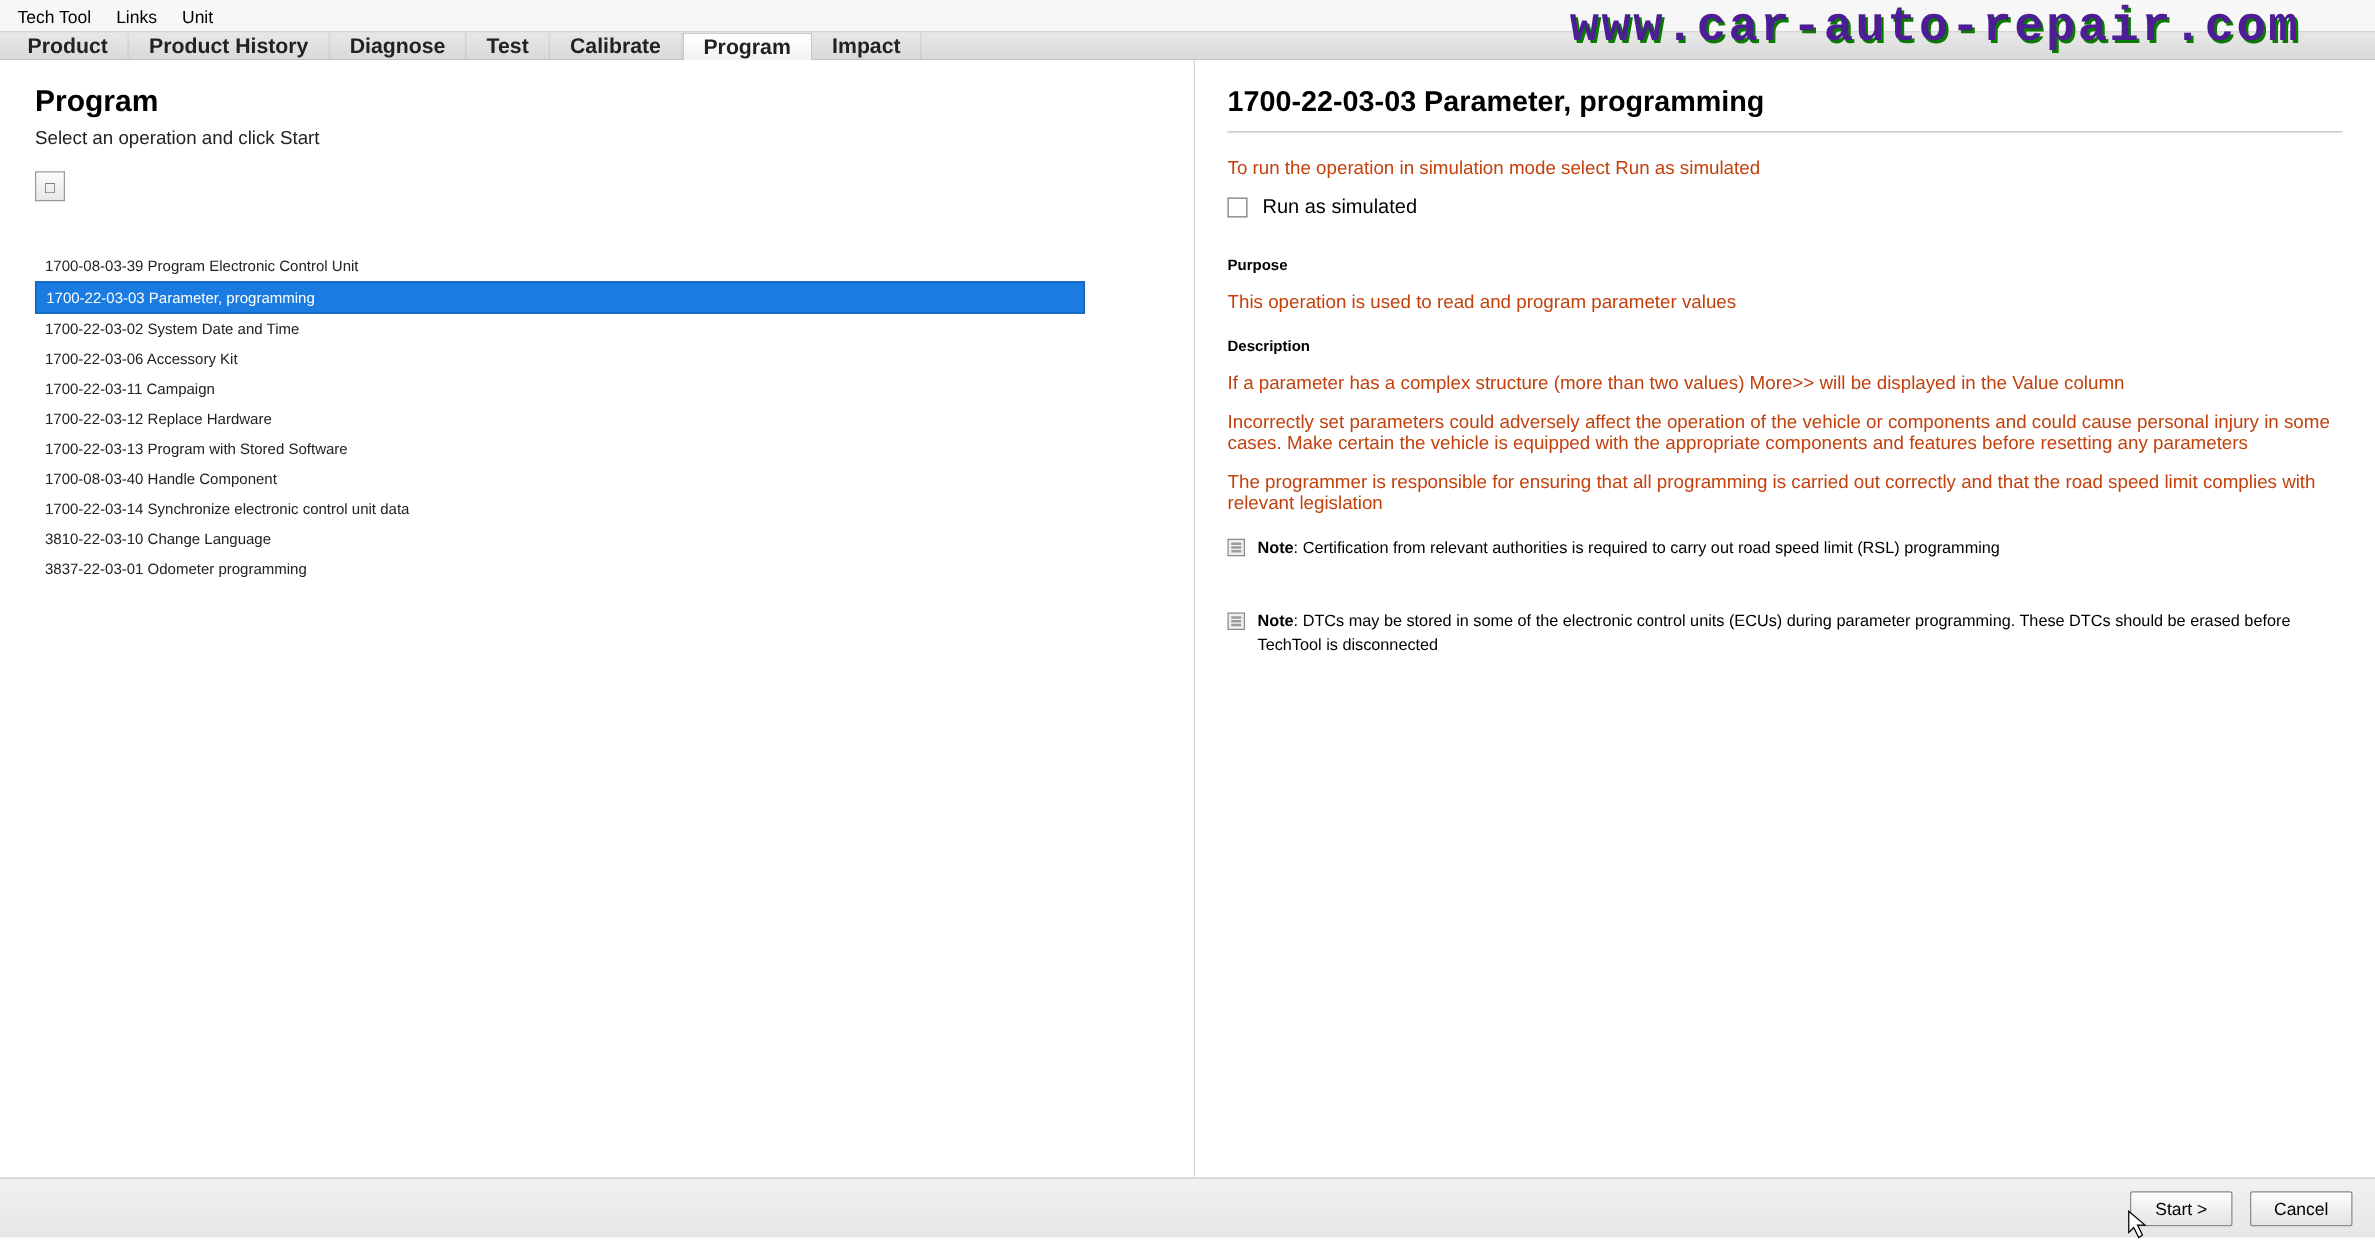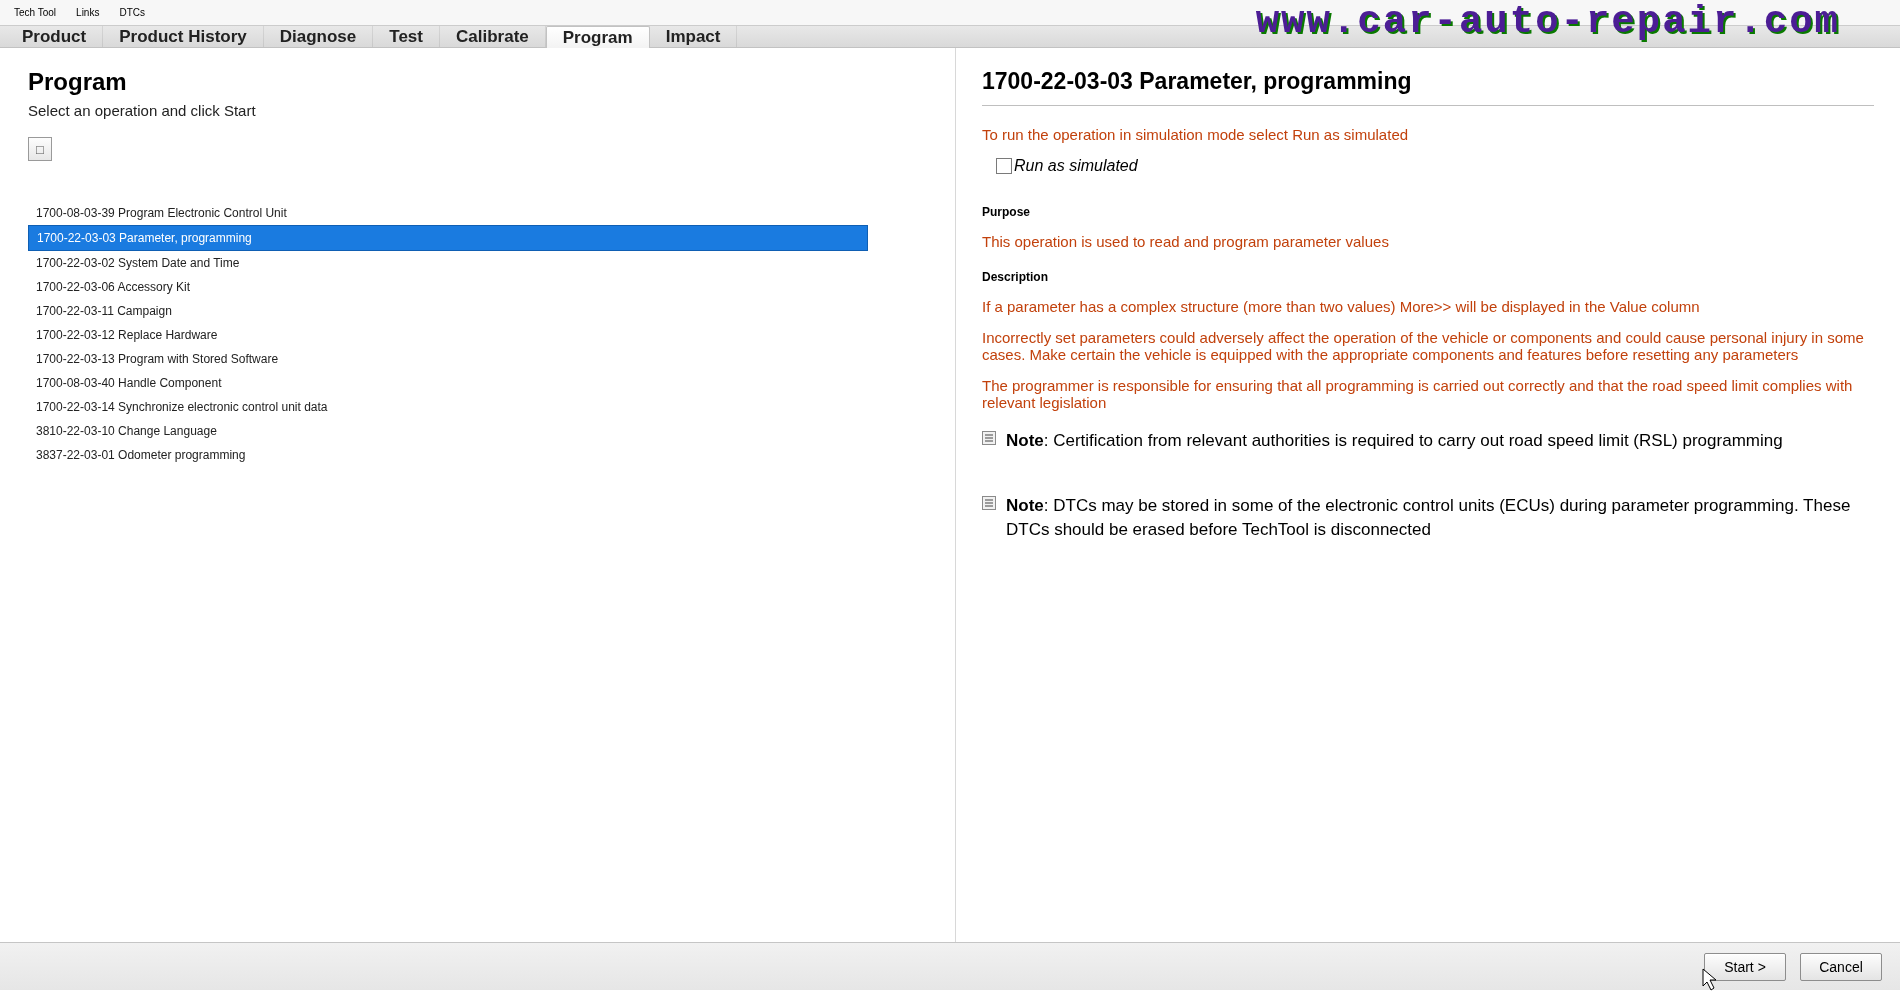--- a/index.html
+++ b/index.html
@@ -1,53 +1,53 @@
 <!DOCTYPE html>
 <html><head>
 <meta charset="utf-8">
 <style>
   * { box-sizing: border-box; font-family: "Segoe UI", Tahoma, Arial, sans-serif; }
   html, body { margin: 0; padding: 0; width: 1900px; height: 1002px; background: #fff; overflow: hidden; }
   .menu-bar { height: 26px; display: flex; align-items: center; padding: 0 4px; border-bottom: 1px solid #ccc; background: #f7f7f7; position: relative; }
-  .menu-item { padding: 3px 10px; font-size: 10px; cursor: default; }
+  .menu-item { padding: 3px 10px; font-size: 14px; cursor: default; }
   .tab-bar { height: 22px; display: flex; align-items: stretch; padding: 0 6px; background: linear-gradient(#e8e8e8, #d9d9d9); border-bottom: 1px solid #c2c2c2; }
   .tab { display: flex; align-items: center; padding: 0 16px; font-size: 17px; font-weight: 600; color: #222; cursor: default; border-right: 1px solid rgba(0,0,0,0.08); }
   .tab.active { background: linear-gradient(#ffffff, #f3f3f3); border: 1px solid #c2c2c2; border-bottom: none; margin-bottom: -1px; border-radius: 2px 2px 0 0; }
   .watermark { position: absolute; top: 0; right: 60px; color: #4c1d95; font-family: Liberation Mono, monospace; font-weight: 900; letter-spacing: 2px; font-size: 39px; text-shadow: 2px 2px 0 #0a7a00; z-index: 500; pointer-events: none; }
   .body-area { display: flex; height: calc(100% - 26px - 34px - 48px); }
   .left-pane { width: 955px; padding: 20px 12px 10px 28px; overflow: hidden; }
   .section-title { font-size: 24px; font-weight: 700; margin: 0 0 6px 0; }
   .section-sub { font-size: 15px; color: #222; margin-bottom: 18px; }
   .btn-square { width: 24px; height: 24px; border: 1px solid #9a9a9a; background: linear-gradient(#fdfdfd,#e7e7e7); display: inline-flex; align-items: center; justify-content: center; font-size: 13px; color: #555; margin-bottom: 20px; cursor: default; }
   .op-list { margin-top: 20px; }
   .op-item { padding: 5px 8px; font-size: 12px; color: #222; cursor: default; width: 840px; }
   .op-item.selected { background: #1a7be0; color: #fff; border: 1px solid #0f5fb3; }
   .divider { width: 1px; background: #d8d8d8; }
   .right-pane { flex: 1; padding: 20px 26px 10px 26px; overflow: auto; }
   .r-title { font-size: 23px; font-weight: 700; padding-bottom: 10px; border-bottom: 1px solid #bfbfbf; margin-bottom: 20px; }
   .r-line { font-size: 15px; color: #c2410c; margin: 8px 0 14px 0; }
-  .check-row { display: flex; align-items: center; gap: 2px; margin-left: 14px; margin-bottom: 30px; font-style: italic; }
+  .check-row { display: flex; align-items: center; gap: 12px; margin-bottom: 30px; }
   .check-box { width: 16px; height: 16px; border: 1px solid #7a7a7a; background: #fff; display: inline-block; }
   .r-h2 { font-size: 12px; font-weight: 700; margin: 20px 0 14px 0; }
-  .note-row { display: flex; gap: 10px; margin: 18px 0; font-size: 17px; line-height: 1.45; }
+  .note-row { display: flex; gap: 10px; margin: 18px 0; font-size: 13px; line-height: 1.45; }
   .note-icon { width: 14px; height: 14px; border: 1px solid #8a8a8a; background: #f1f1f1; flex: none; margin-top: 2px; position: relative; }
   .note-icon::before { content:""; position:absolute; left:2px; right:2px; top:2px; height:2px; background:#9b9b9b; box-shadow: 0 3px 0 #9b9b9b, 0 6px 0 #9b9b9b; }
   .note-label { font-weight: 700; }
   .footer { height: 48px; display: flex; align-items: center; justify-content: flex-end; gap: 14px; padding: 0 18px; background: linear-gradient(#f1f1f1,#e6e6e6); border-top: 1px solid #c5c5c5; }
   .wbtn { min-width: 82px; height: 28px; padding: 0 14px; border: 1px solid #8d8d8d; background: linear-gradient(#fdfdfd,#e4e4e4); font-size: 14px; cursor: default; display: inline-flex; align-items: center; justify-content: center; border-radius: 2px; box-shadow: 0 1px 0 #fff inset; }
   .cursor { position: absolute; bottom: 10px; right: 180px; pointer-events: none; z-index: 600; }
 </style>
 </head>
 <body>
 
 <div class="menu-bar">
   <div id="menu-items" style="display: flex;">
       <div class="menu-item">Tech Tool</div>
       <div class="menu-item">Links</div>
-      <div class="menu-item">DTCs</div>
+      <div class="menu-item">Unit</div>
     </div>
 </div>
 
 <div class="watermark">www.car-auto-repair.com</div>
 
 <div class="tab-bar" id="tab-bar">
     <div class="tab">Product</div>
     <div class="tab">Product History</div>
     <div class="tab">Diagnose</div>
     <div class="tab">Test</div>

